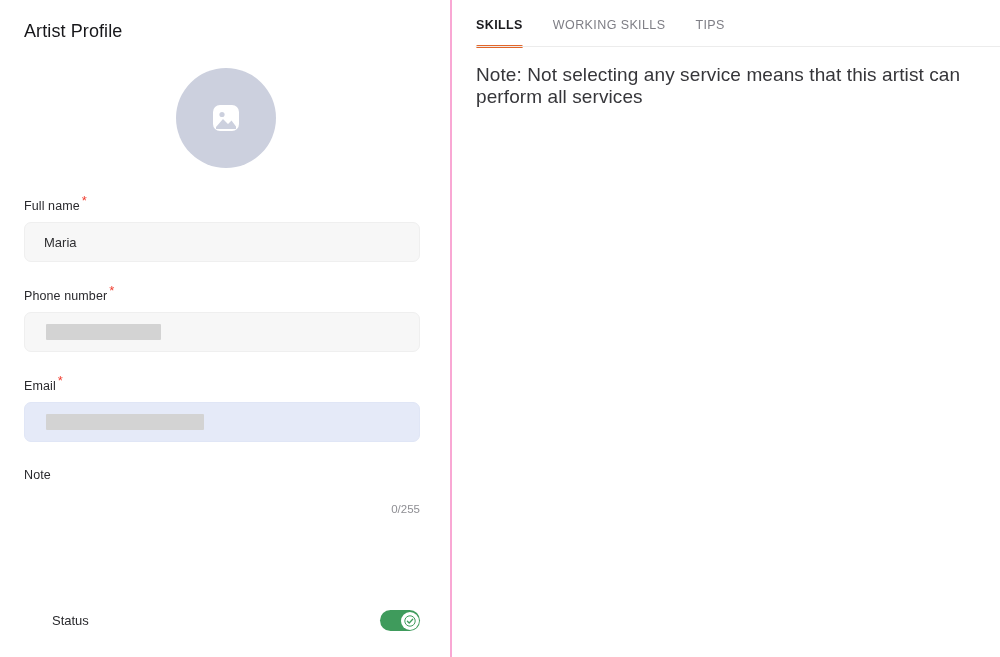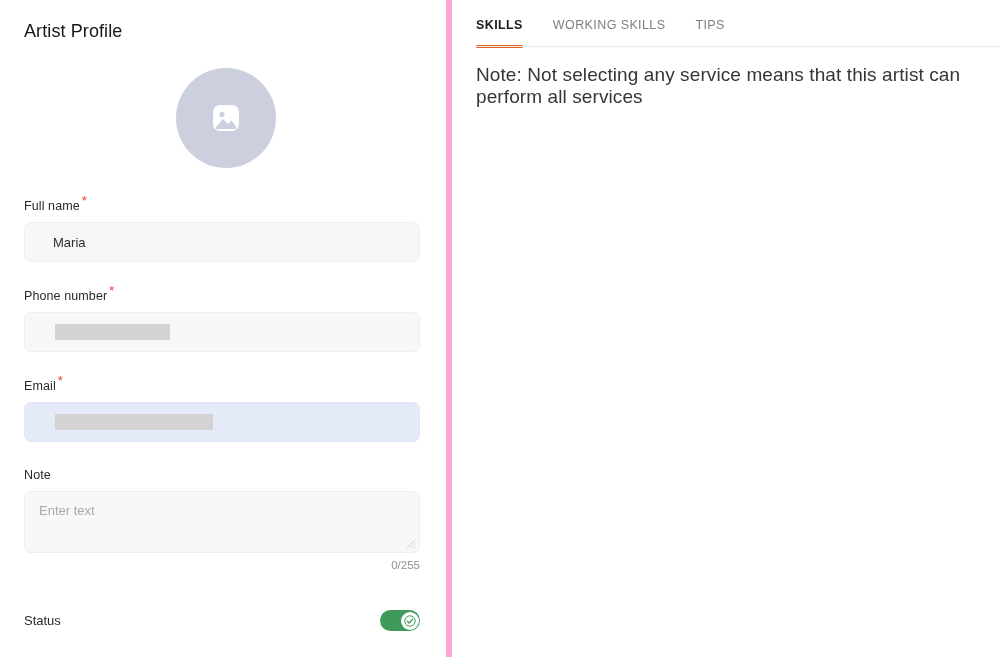--- a/index.html
+++ b/index.html
@@ -8,21 +8,21 @@
     background: #ffffff;
     font-family: "Liberation Sans", sans-serif;
     color: #1f1f1f;
     overflow: hidden;
   }
   .page { position: relative; width: 1000px; height: 657px; display: flex; }
 
   
   .left-panel {
     width: 452px; height: 657px;
-    border-right: 6px solid #f9a8d4;
+    border-right: 2px solid #f9a8d4;
     position: relative;
     background: #fff;
   }
   .page-title {
     position: absolute; left: 24px; top: 21px;
     font-size: 18px; font-weight: 500; letter-spacing: .1px; color: #17171a;
   }
   .avatar-wrap {
     position: absolute; left: 0; top: 68px; width: 451px;
     display: flex; justify-content: center;
@@ -42,21 +42,21 @@
   }
   .req { color: #f03d2f; font-size: 13px; vertical-align: super; line-height: 0; margin-left: 2px; }
 
   .input-box {
     margin-top: 8px;
     width: 396px; height: 40px;
     background: #f7f7f7;
     border: 1px solid #efefef;
     border-radius: 7px;
     display: flex; align-items: center;
-    padding: 0 28px;
+    padding: 0 19px;
     font-size: 13px; color: #3a3a3d;
   }
   .input-box.filled { color: #2e2e31; }
   .input-box.email-focus {
     background: #e5eaf8;
     border: 1px solid #e0e6f6;
   }
   .redact {
     display: inline-block; height: 16px; border-radius: 1px;
     background: #d3d3d3;
@@ -77,28 +77,28 @@
     font-size: 13px; color: #a9a9ad;
     position: relative;
   }
   .resize-grip {
     position: absolute; right: 3px; bottom: 3px;
     width: 10px; height: 10px; opacity: .45;
   }
   .counter {
     width: 396px; text-align: right;
     font-size: 11.5px; color: #8e8e93;
-    margin-top: 6px;
+    margin-top: 20px;
   }
 
   .status-row {
     position: absolute; left: 24px; top: 610px;
     width: 396px; display: flex; align-items: center; justify-content: space-between;
   }
-  .status-label { font-size: 13px; color: #2a2a2e; }
+  .status-label { font-size: 13px; color: #2a2a2e; margin-left: 28px; }
   .toggle {
     width: 40px; height: 21px; border-radius: 11px;
     background: #3f9b5c; position: relative;
     display: flex; align-items: center;
   }
   .toggle-knob {
     position: absolute; right: 1.5px;
     width: 18px; height: 18px; border-radius: 50%;
     background: #fff;
     display: flex; align-items: center; justify-content: center;
@@ -179,26 +179,20 @@
         </label>
         <div class="input-box email-focus">
           <span class="redact email"></span>
         </div>
       </div>
 
       <div class="spacer-24"></div>
 
       <div class="field">
         <label class="field-label">Note</label>
-        <div class="textarea-box">
-          <span>Enter text</span>
-          <svg class="resize-grip" viewBox="0 0 10 10">
-            <path d="M9 1 L1 9 M9 4.5 L4.5 9 M9 8 L8 9" stroke="#9a9a9e" stroke-width="0.9"></path>
-          </svg>
-        </div>
         <div class="counter">0/255</div>
       </div>
 
     </div>
 
     <div class="status-row">
       <span class="status-label">Status</span>
       <div class="toggle">
         <div class="toggle-knob">
           <svg width="12" height="12" viewBox="0 0 12 12">

